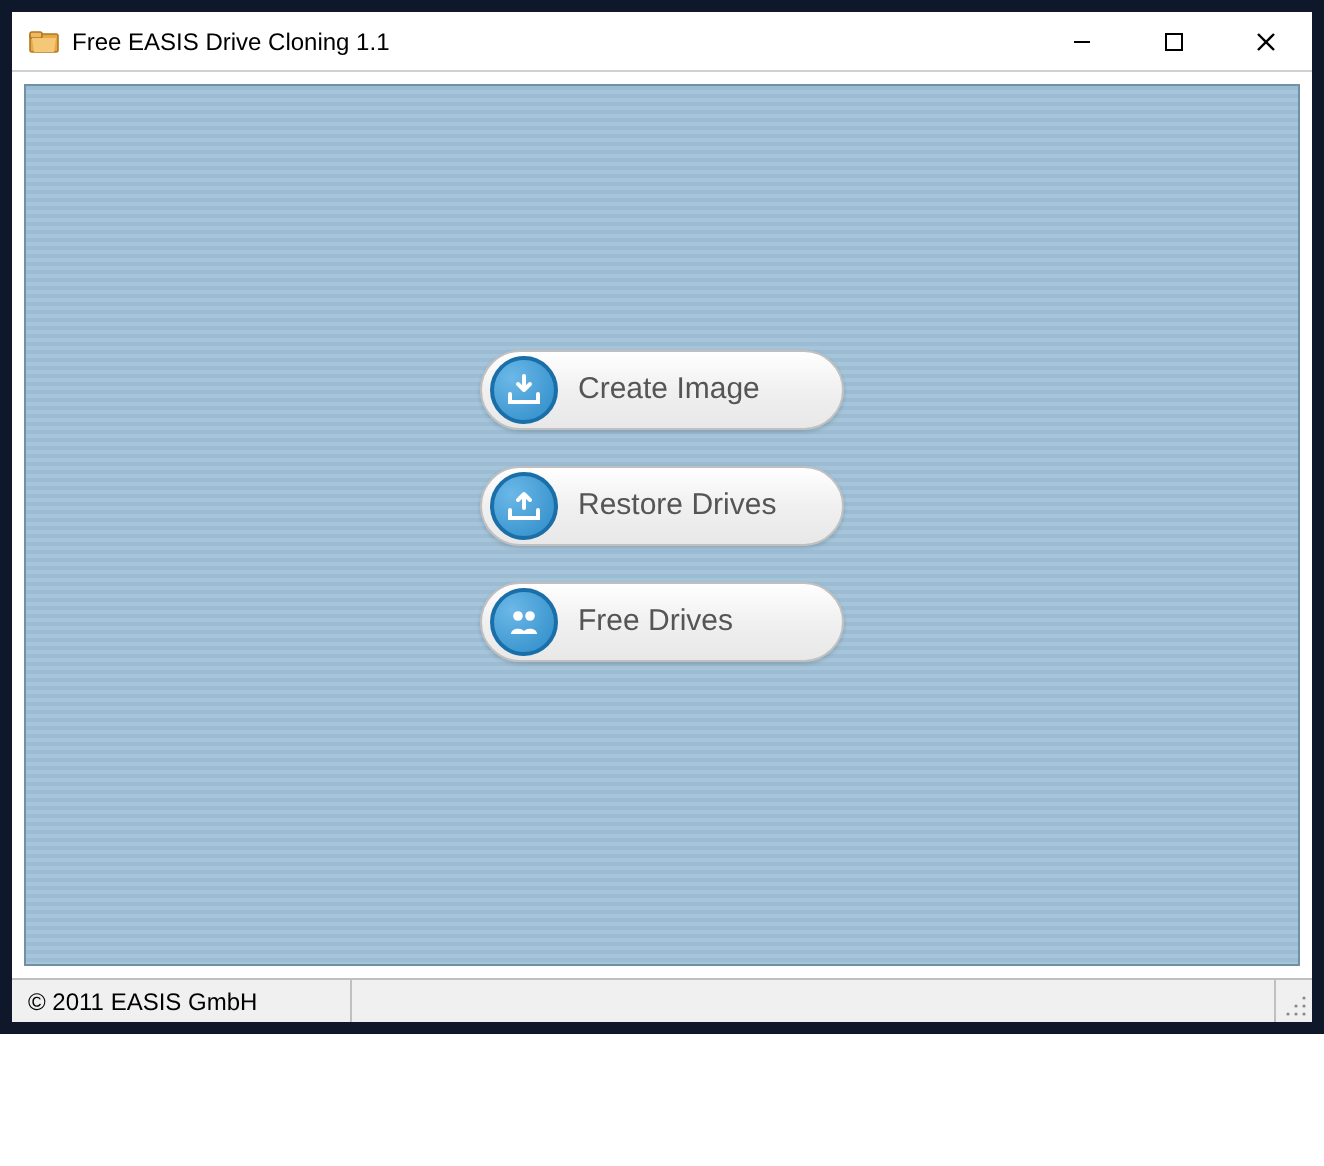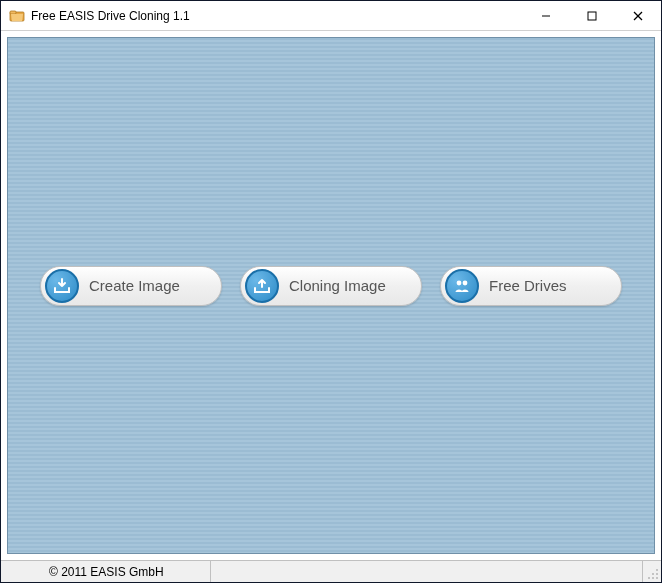--- a/index.html
+++ b/index.html
@@ -9,22 +9,22 @@
     }
     body {
       font-family: "Segoe UI", Tahoma, sans-serif;
       background: #fff;
       width: 662px;
       height: 583px;
       overflow: hidden;
     }
     .window {
       width: 662px;
-      height: 583px;
-      border: 1px solid #0f172a;
+      height: 517px;
+      border: 6px solid #0f172a;
       background: #fff;
       display: flex;
       flex-direction: column;
     }
     .titlebar {
       height: 30px;
       background: #fff;
       display: flex;
       align-items: center;
       border-bottom: 1px solid #d0d0d0;
@@ -64,21 +64,21 @@
         #a6c5da 4px
       );
       border: 1px solid #7090a8;
       display: flex;
       align-items: center;
       justify-content: center;
       position: relative;
     }
     .button-stack {
       display: flex;
-      flex-direction: row;
+      flex-direction: column;
       gap: 18px;
       align-items: center;
       margin-top: -20px;
     }
     .main-btn {
       width: 182px;
       height: 40px;
       background: linear-gradient(to bottom, #ffffff 0%, #f0f0f0 50%, #e8e8e8 100%);
       border: 1px solid #c0c0c0;
       border-radius: 20px;
@@ -117,21 +117,20 @@
     }
     .statusbar-cell {
       border-right: 1px solid #c0c0c0;
       padding: 2px 8px;
       display: flex;
       align-items: center;
       color: #000;
     }
     .statusbar-cell.first {
       width: 170px;
-      margin-left: 40px;
     }
     .statusbar-cell.rest {
       flex: 1;
     }
     .statusbar-grip {
       width: 18px;
       display: flex;
       align-items: flex-end;
       justify-content: flex-end;
       padding: 2px;
@@ -184,21 +183,21 @@
         <span class="main-btn-label">Create Image</span>
       </div>
 
       <div class="main-btn">
         <span class="main-btn-icon">
           <svg width="20" height="20" viewBox="0 0 20 20">
             <path d="M10 11 L10 4 M7 7 L10 4 L13 7" stroke="#fff" stroke-width="2" fill="none" stroke-linecap="round" stroke-linejoin="round"></path>
             <path d="M3 12 L3 16 L17 16 L17 12" stroke="#fff" stroke-width="2" fill="none" stroke-linecap="round"></path>
           </svg>
         </span>
-        <span class="main-btn-label">Cloning Image</span>
+        <span class="main-btn-label">Restore Drives</span>
       </div>
 
       <div class="main-btn">
         <span class="main-btn-icon">
           <svg width="20" height="20" viewBox="0 0 20 20">
             <circle cx="7" cy="7" r="2.4" fill="#fff"></circle>
             <path d="M3.5 16 C3.5 12.5 10.5 12.5 10.5 16 Z" fill="#fff"></path>
             <circle cx="13" cy="7" r="2.4" fill="#fff"></circle>
             <path d="M9.5 16 C9.5 12.5 16.5 12.5 16.5 16 Z" fill="#fff"></path>
           </svg>

